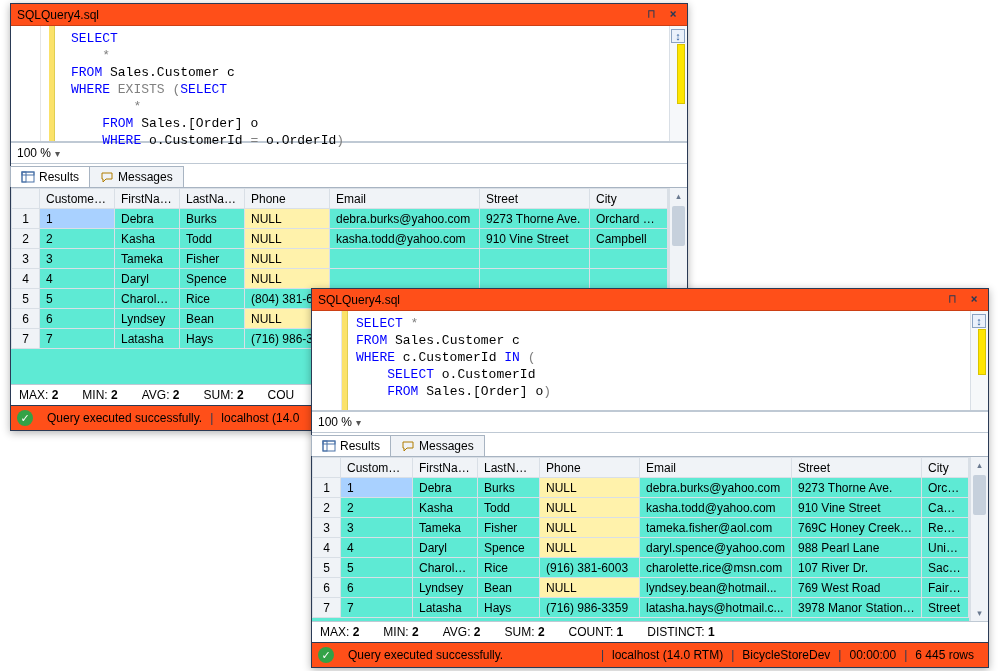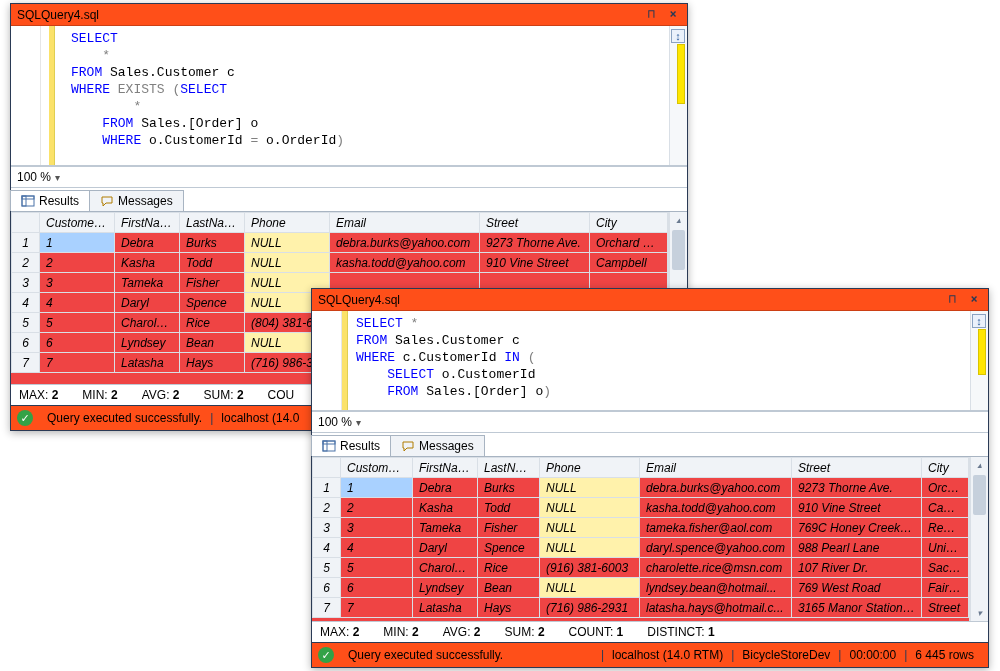--- a/index.html
+++ b/index.html
@@ -16,21 +16,21 @@
   .kw { color:#0000ff; } .op { color:#808080; } .fn { color:#000; }
   .mm-strip { width:18px; border-left:1px solid #d9dfe6; position:relative; background:#f6f8fa; }
   .mm-mark { position:absolute; right:2px; width:8px; background:#ffe600; border:1px solid #d9c400; }
   .mm-btn { position:absolute; top:3px; right:2px; width:14px; height:14px; border:1px solid #8aa3c2; background:#eaf1fb; font-size:11px; text-align:center; line-height:12px; color:#2a5a9a; cursor:pointer; }
   .zoom { height:22px; border-top:1px solid #bfc9d4; border-bottom:1px solid #bfc9d4; display:flex; align-items:center; padding:0 6px; font-size:12px; background:#fff; }
   .zoom .dd { margin-left:4px; font-size:10px; color:#555; }
   .tabs { height:24px; border-bottom:1px solid #a8b4c2; display:flex; background:#fff; font-size:12px; }
   .tabs .tab { display:flex; align-items:center; padding:0 10px; border:1px solid #a8b4c2; border-bottom:none; margin-top:2px; margin-left:-1px; background:#f0f3f7; cursor:pointer; }
   .tabs .tab.active { background:#fff; position:relative; z-index:1; }
   .tabs .tab .ico { width:14px; height:12px; margin-right:4px; }
-  .grid-wrap { display:flex; flex:1 1 auto; min-height:0; background:#ef4444;font-style:italic; }
+  .grid-wrap { display:flex; flex:1 1 auto; min-height:0; background:#5eead4; }
   .grid { flex:1; border-right:1px solid #d9dfe6; overflow:hidden; }
   table.rgrid { border-collapse:collapse; table-layout:fixed; width:100%; font-size:12px; }
   table.rgrid th, table.rgrid td { border:1px solid #d9dfe6; padding:2px 6px; text-align:left; white-space:nowrap; overflow:hidden; text-overflow:ellipsis; vertical-align:middle; height:20px; }
   table.rgrid th { background:#f0f3f7; font-weight:normal; }
   table.rgrid th.rowhdr, table.rgrid td.rowhdr { background:#f0f3f7; text-align:center; width:28px; }
   .null { background:#fff2ab; }
   .sel { background:#a9d1ff; }
   .vscroll { width:18px; background:#f0f3f7; border-left:1px solid #d9dfe6; position:relative; }
   .vscroll .arr { position:absolute; left:0; right:0; height:16px; background:#f0f3f7; font-size:9px; text-align:center; line-height:16px; color:#6a7a90; cursor:pointer; }
   .vscroll .up{top:0;} .vscroll .dn{bottom:0;}
@@ -48,21 +48,21 @@
 </head>
 <body>
 
 <div class="sqlwin" style="left:10px; top:3px; width:678px; height:428px;">
   <div class="titlebar">
     <span class="fname">SQLQuery4.sql</span>
     <span class="tbtn">⊓</span>
     <span class="tbtn x">×</span>
   </div>
 
-  <div class="ed-wrap" style="height:140px;gap:8px;">
+  <div class="ed-wrap" style="height:116px;gap:8px;">
     <div class="ed-gutter"></div>
     <div class="ed-margin"></div>
     <div class="ed"><span class="kw">SELECT</span>
 <span class="op">    *</span>
 <span class="kw">FROM</span><span class="fn"> Sales.Customer c</span>
 <span class="kw">WHERE</span><span class="op"> EXISTS </span><span class="op">(</span><span class="kw">SELECT</span>
 <span class="op">        *</span>
 <span class="kw">    FROM</span><span class="fn"> Sales.[Order] o</span>
 <span class="kw">    WHERE</span><span class="fn"> o.CustomerId </span><span class="op">=</span><span class="fn"> o.OrderId</span><span class="op">)</span></div>
     <div class="mm-strip">
@@ -342,23 +342,23 @@
               <td class="null">NULL</td>
               <td class="">lyndsey.bean@hotmail...</td>
               <td class="">769 West Road</td>
               <td class="">Fairport</td>
             </tr>
             <tr>
               <td class="rowhdr">7</td>
               <td class="">7</td>
               <td class="">Latasha</td>
               <td class="">Hays</td>
-              <td class="">(716) 986-2931</td>
+              <td class="">(716) 986-3359</td>
               <td class="">latasha.hays@hotmail.c...</td>
-              <td class="">3165 Manor Station ...</td>
+              <td class="">3978 Manor Station ...</td>
               <td class="">Street</td>
             </tr>
           </tbody>
         </table>
     </div>
     <div class="vscroll">
       <div class="arr up">▴</div>
       <div class="thumb"></div>
       <div class="arr dn">▾</div>
     </div>

